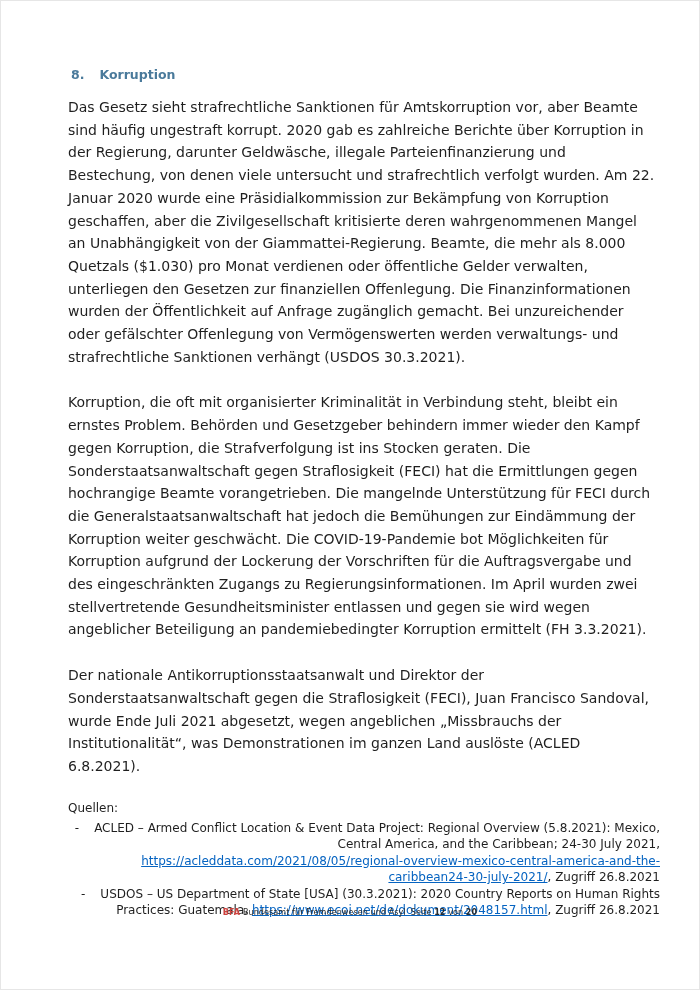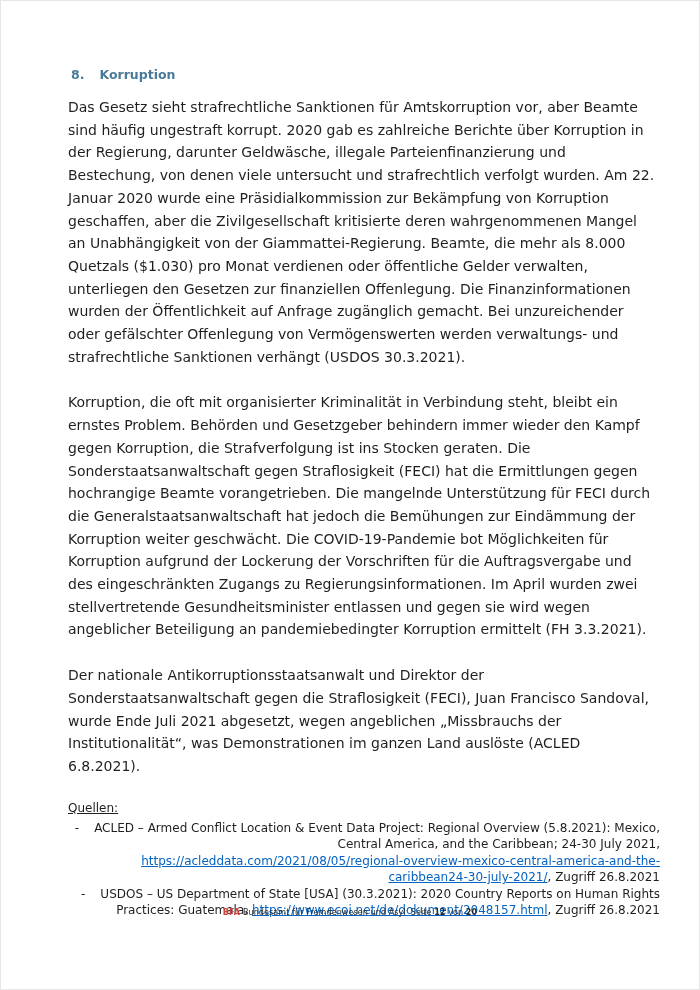--- a/index.html
+++ b/index.html
@@ -26,21 +26,20 @@
   }
   .section-heading .num { margin-right: 15px; }
   .para {
     margin: 0 4px 23px 0;
     font-size: 14px;
     line-height: 22.7px;
     text-align: left;
   }
   .sources-label {
     font-size: 12px;
-    text-decoration: underline;
     margin: 1px 0 5px 0;
   }
   .source-item {
     font-size: 12px;
     line-height: 16.5px;
     padding-left: 8px;
     text-indent: -8px;
     overflow-wrap: anywhere;
     text-align: right;
   }

